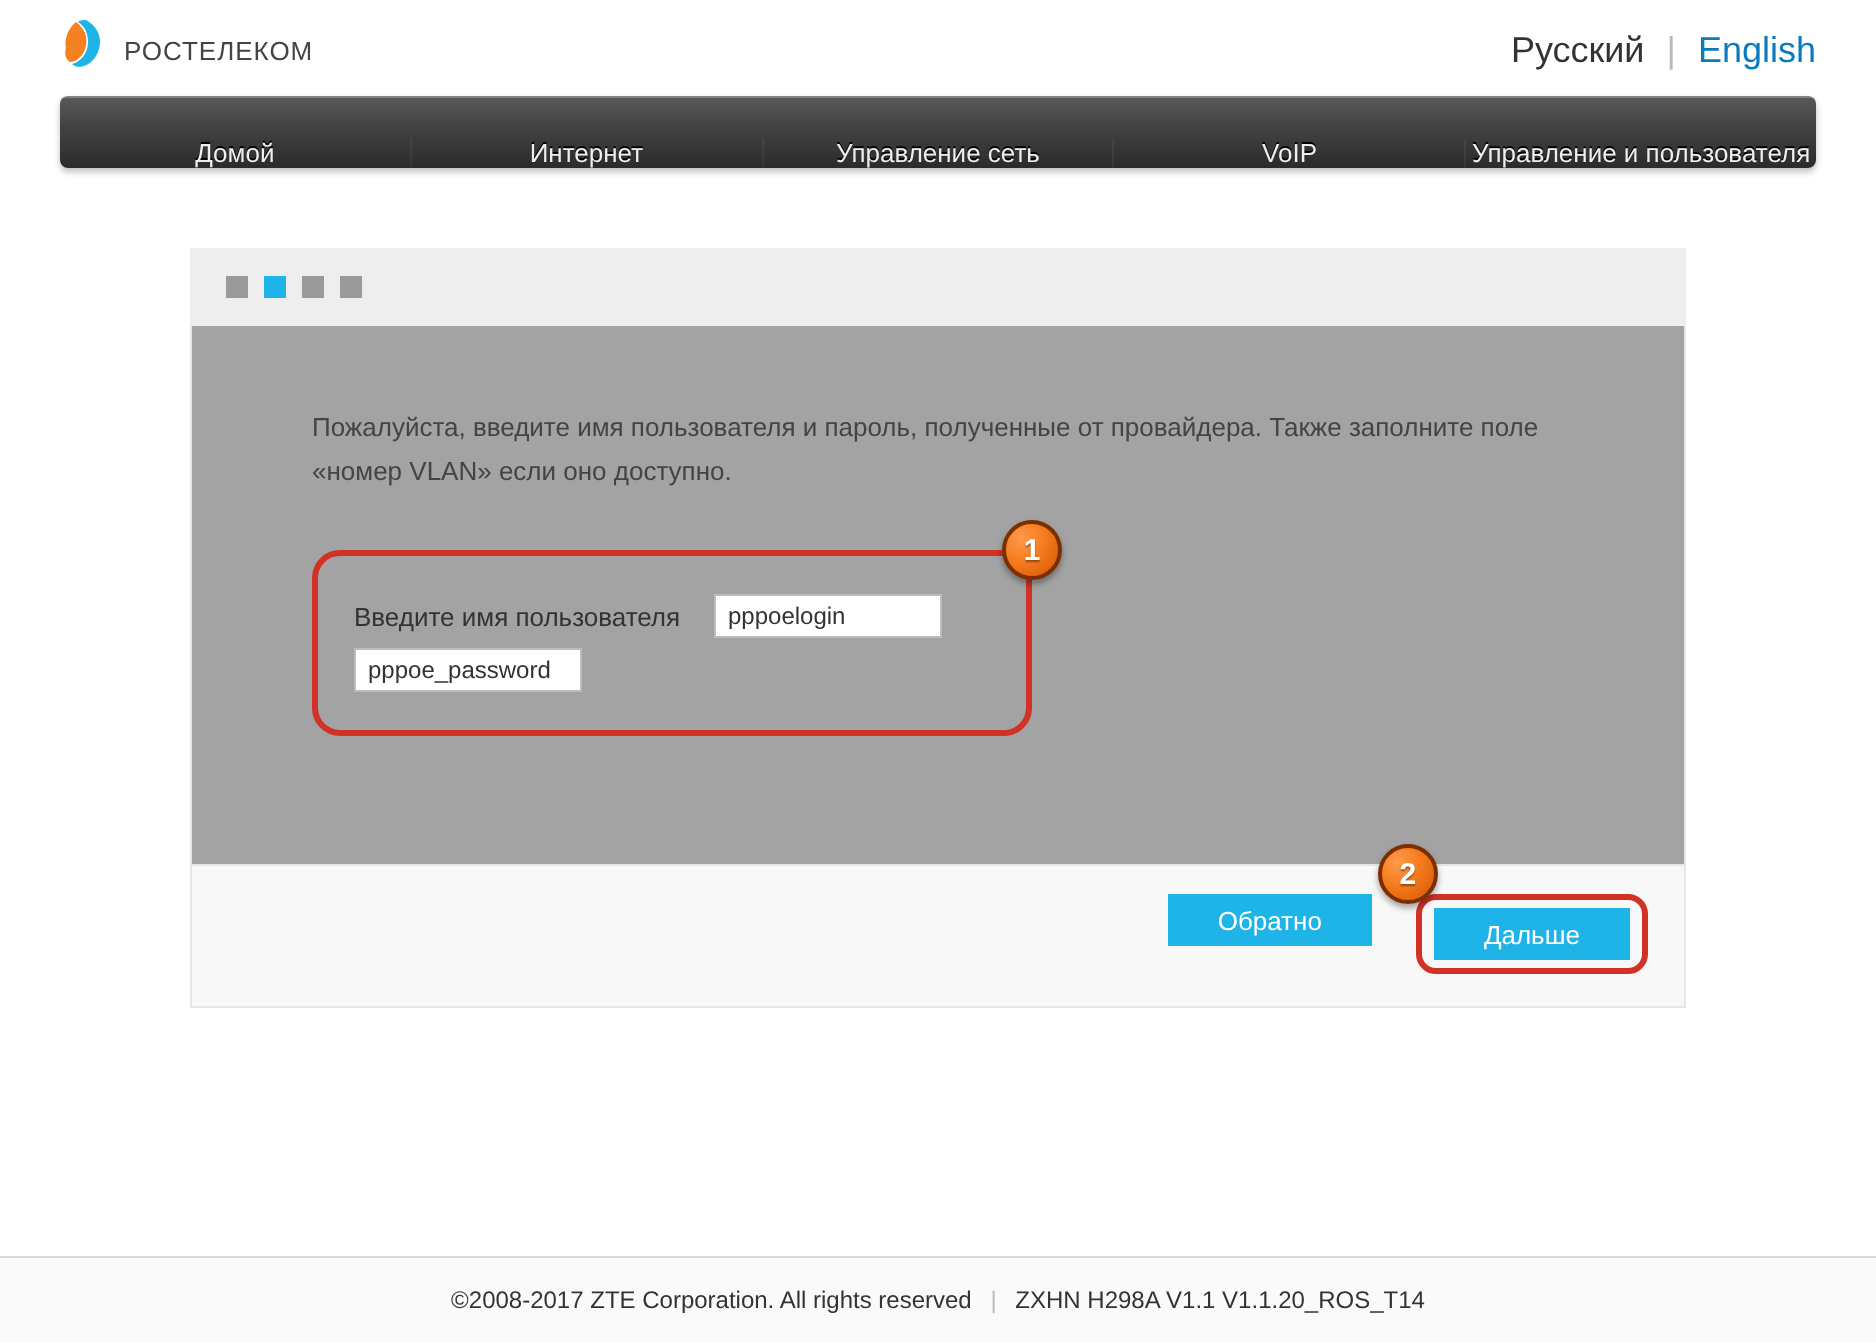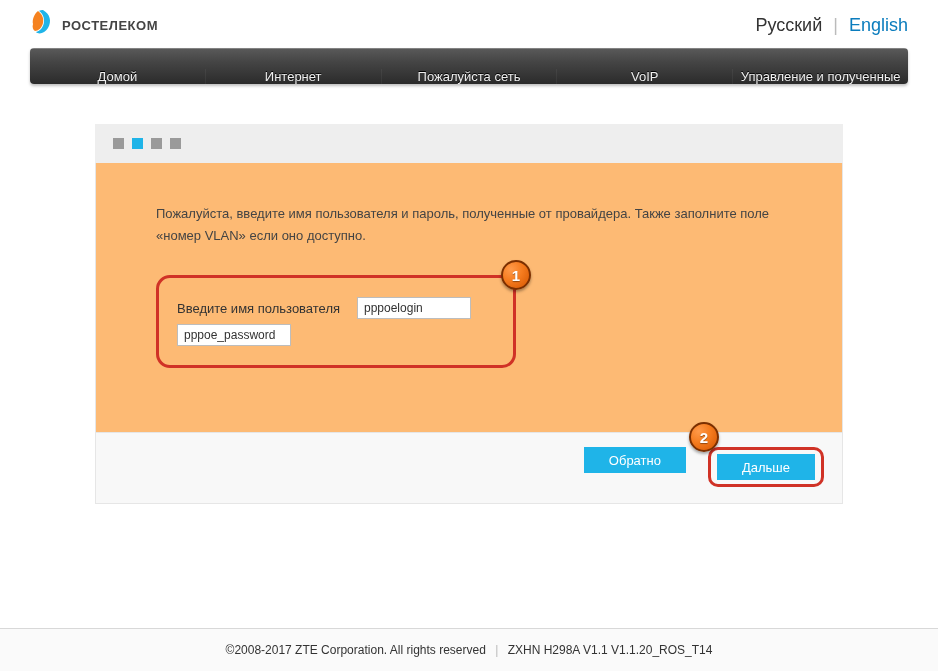--- a/index.html
+++ b/index.html
@@ -22,21 +22,21 @@
       padding: 8px 30px 6px 30px;
     }
     .logo {
       display: flex;
       align-items: center;
       gap: 6px;
     }
     .logo-icon svg { display: block; }
     .logo-text {
       font-size: 13px;
-      font-weight: bold;
+      font-weight: normal;
       color: #444;
       letter-spacing: 0.5px;
       text-align: center;
     }
     .lang-switch {
       font-size: 18px;
       color: #333;
     }
     .lang-switch .lang-sep {
       color: #bbb;
@@ -89,21 +89,21 @@
     }
     .step {
       width: 11px;
       height: 11px;
       background: #9a9a9a;
     }
     .step.active {
       background: #1fb4e8;
     }
     .wizard-body {
-      background: #fdba74;
+      background: #a3a3a3;
       border: 1px solid #e6e6e6;
       border-top: none;
       padding: 40px 60px 30px 60px;
       min-height: 270px;
       position: relative;
     }
     .wizard-intro {
       color: #444;
       font-size: 13px;
       line-height: 1.7;
@@ -210,23 +210,23 @@
     <div class="lang-switch">
       <span>Русский</span>
       <span class="lang-sep">|</span>
       <span class="lang-en">English</span>
     </div>
   </div>
 
   <div class="navbar">
     <div class="nav-item">Домой</div>
     <div class="nav-item">Интернет</div>
-    <div class="nav-item">Пожалуйста сеть</div>
+    <div class="nav-item">Управление сеть</div>
     <div class="nav-item">VoIP</div>
-    <div class="nav-item">Управление и полученные</div>
+    <div class="nav-item">Управление и пользователя</div>
   </div>
 
   <div class="content-area">
 
     <div class="wizard">
       <div class="wizard-steps">
         <div class="step"></div>
         <div class="step active"></div>
         <div class="step"></div>
         <div class="step"></div>

